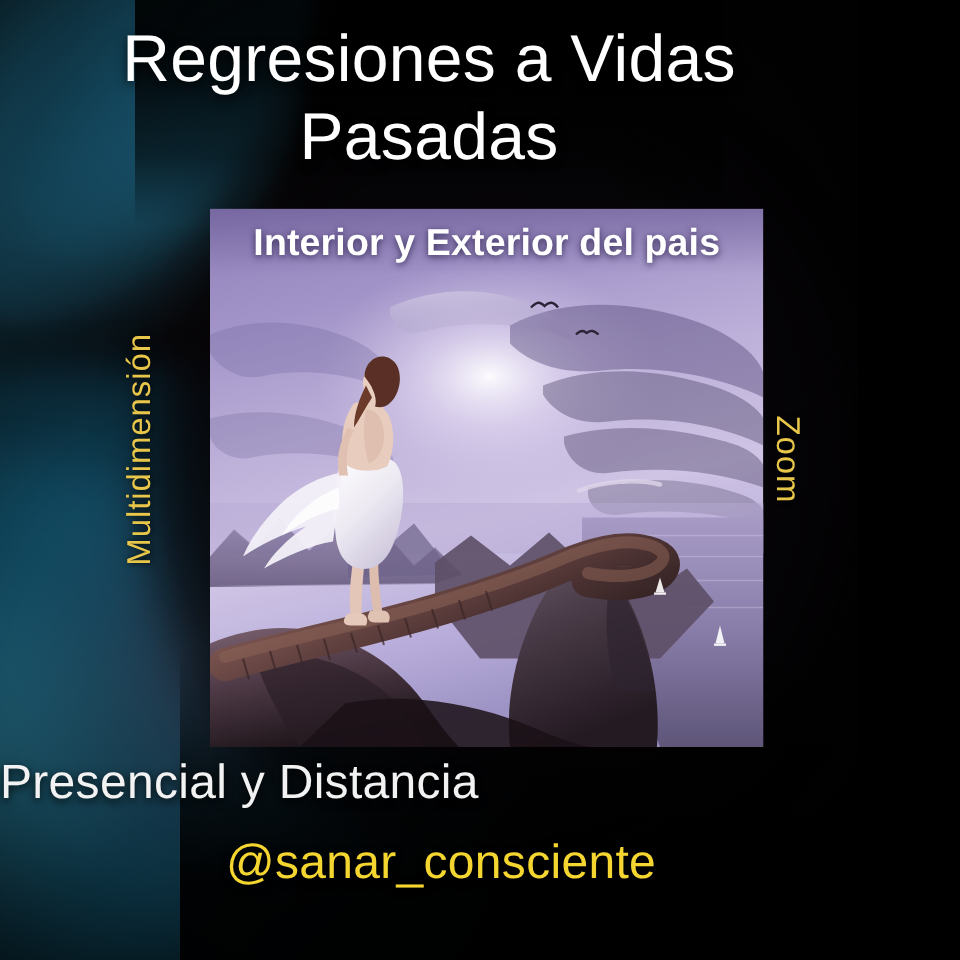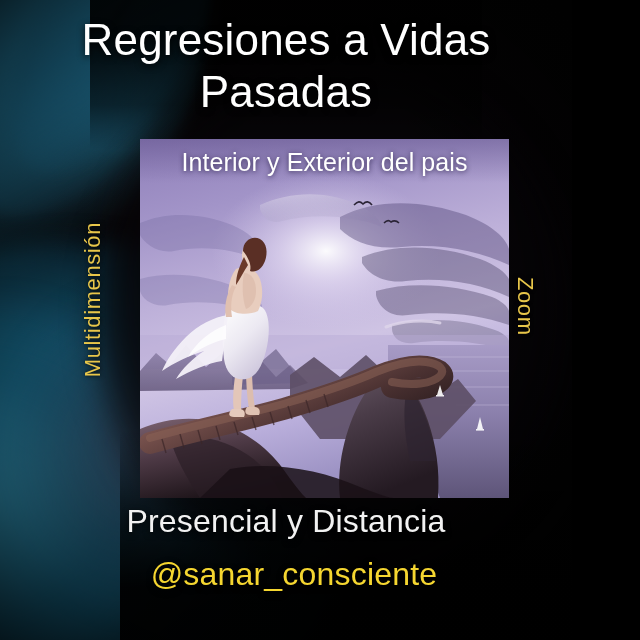--- a/index.html
+++ b/index.html
@@ -223,29 +223,29 @@
     box-sizing: border-box;
   }
   .photo-caption {
     position: absolute;
     left: 140px;
     width: 369px;
     top: 148px;
     text-align: center;
     color: #ffffff;
     font-size: 25px;
-    font-weight: 400;
+    font-weight: 700;
     letter-spacing: .1px;
     text-shadow: 0 1px 5px rgba(30,20,60,.8);
   }
   .line-presencial {
     position: absolute;
     left: 0; right: 0;
     top: 503px;
-    text-align: center;
+    text-align: left;
     color: #f2f2f2;
     font-size: 32px;
     font-weight: 400;
     letter-spacing: .2px;
     text-shadow: 0 2px 6px rgba(0,0,0,.9);
   }
   .line-handle {
     position: absolute;
     left: 0; right: 0;
     top: 556px;

